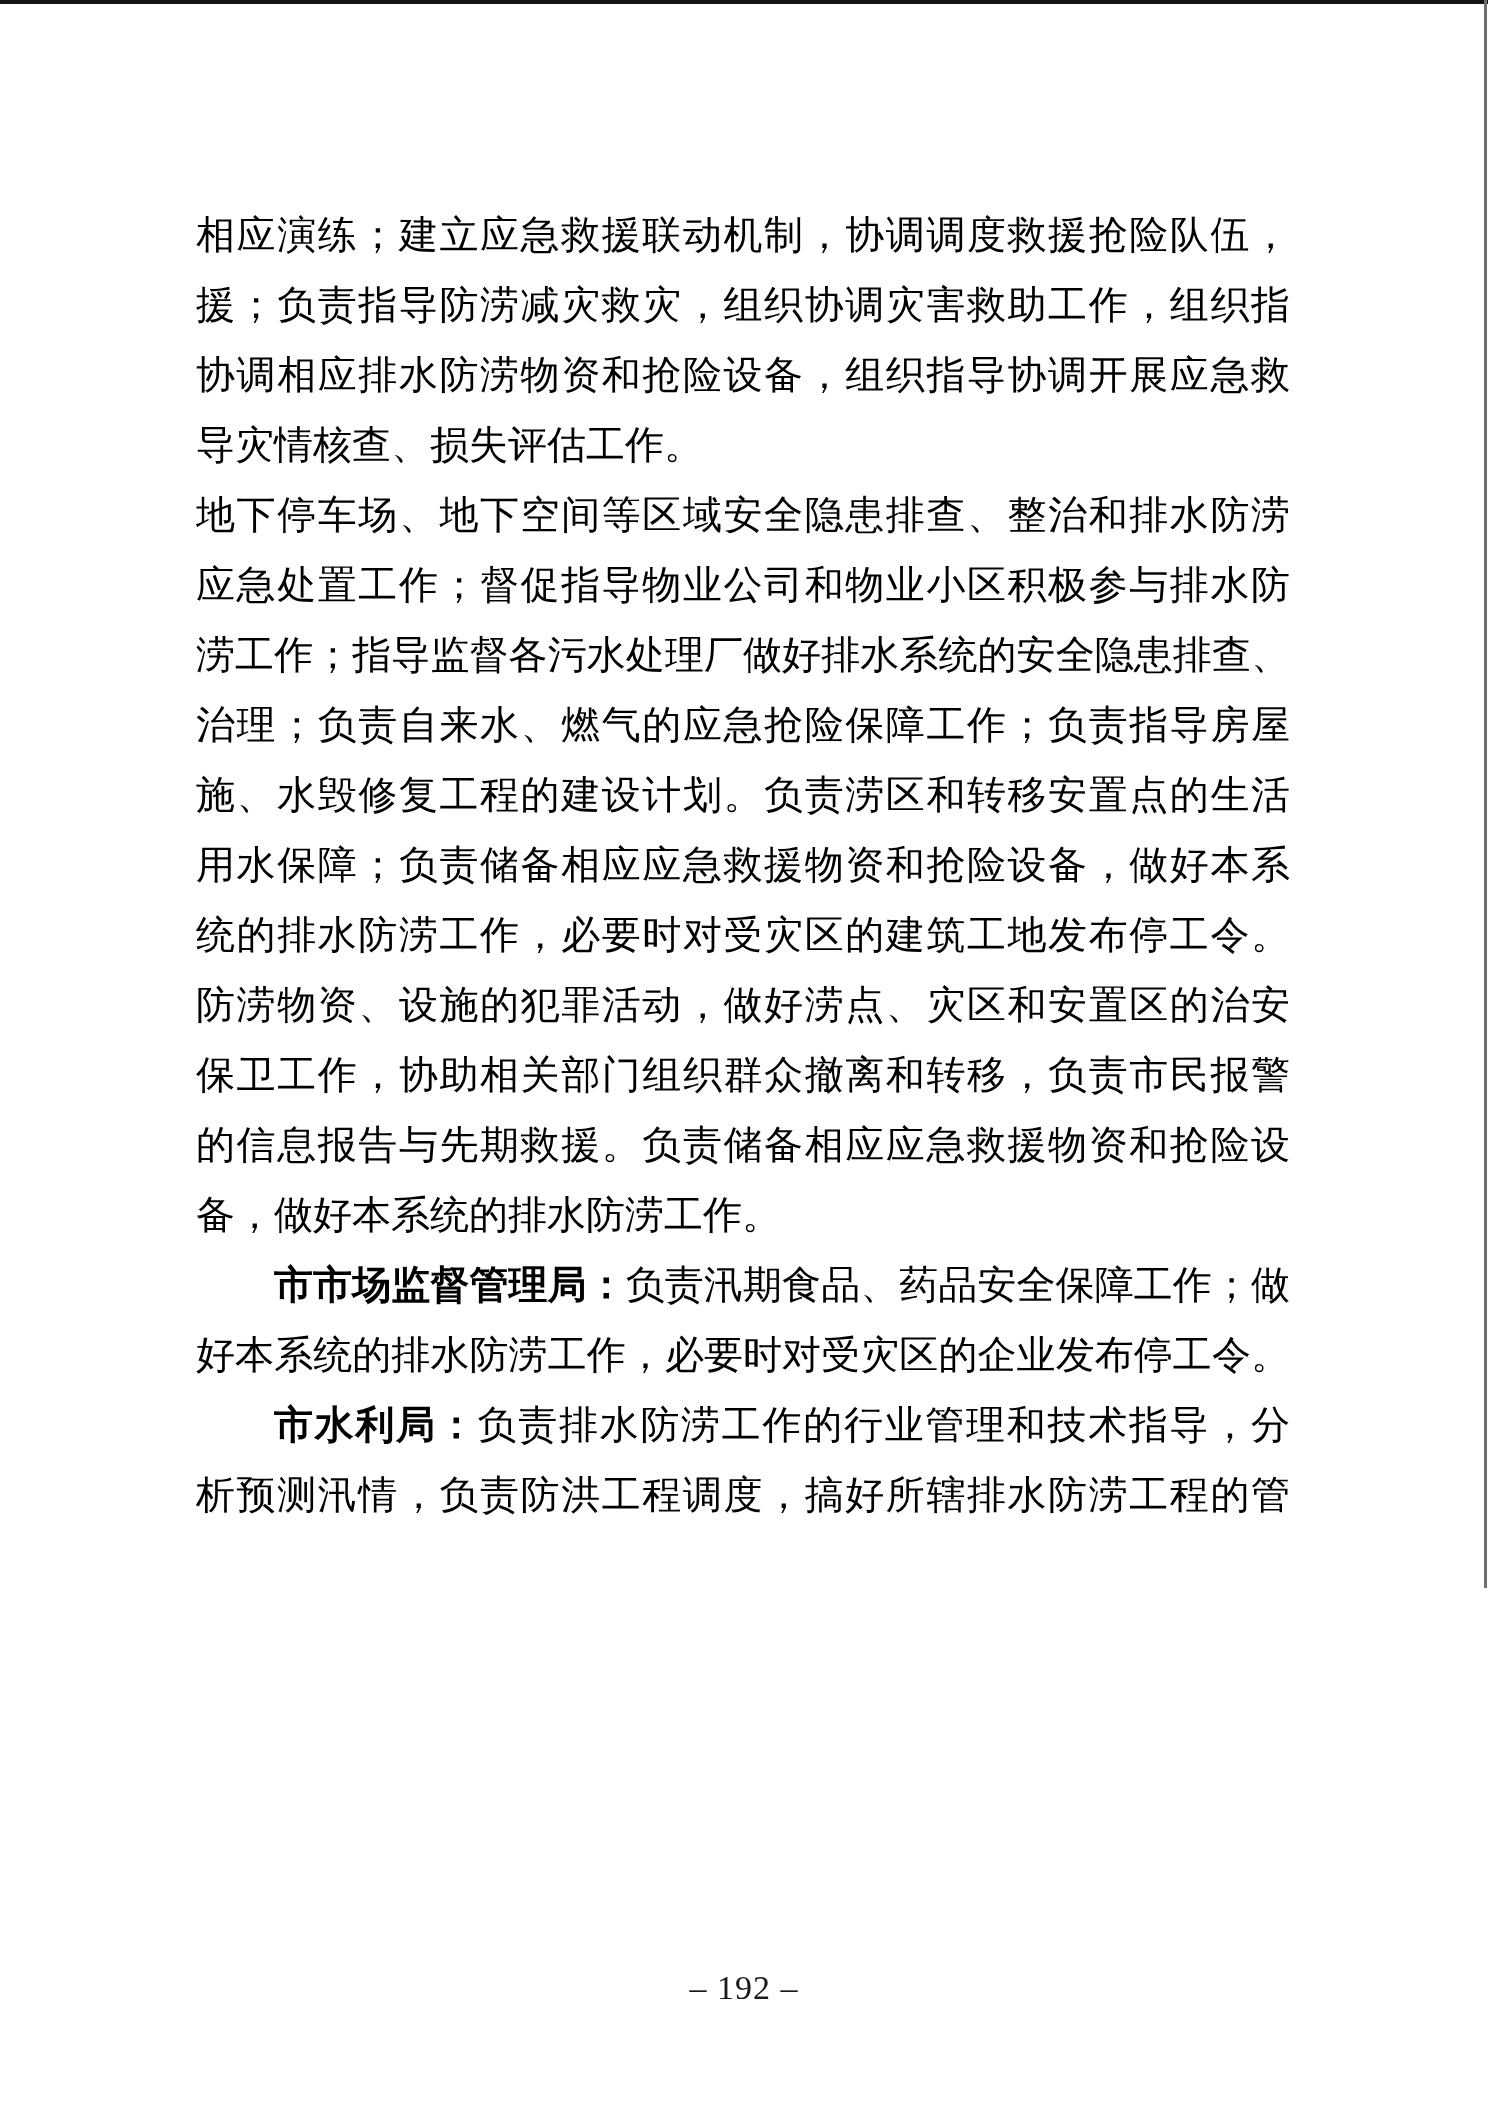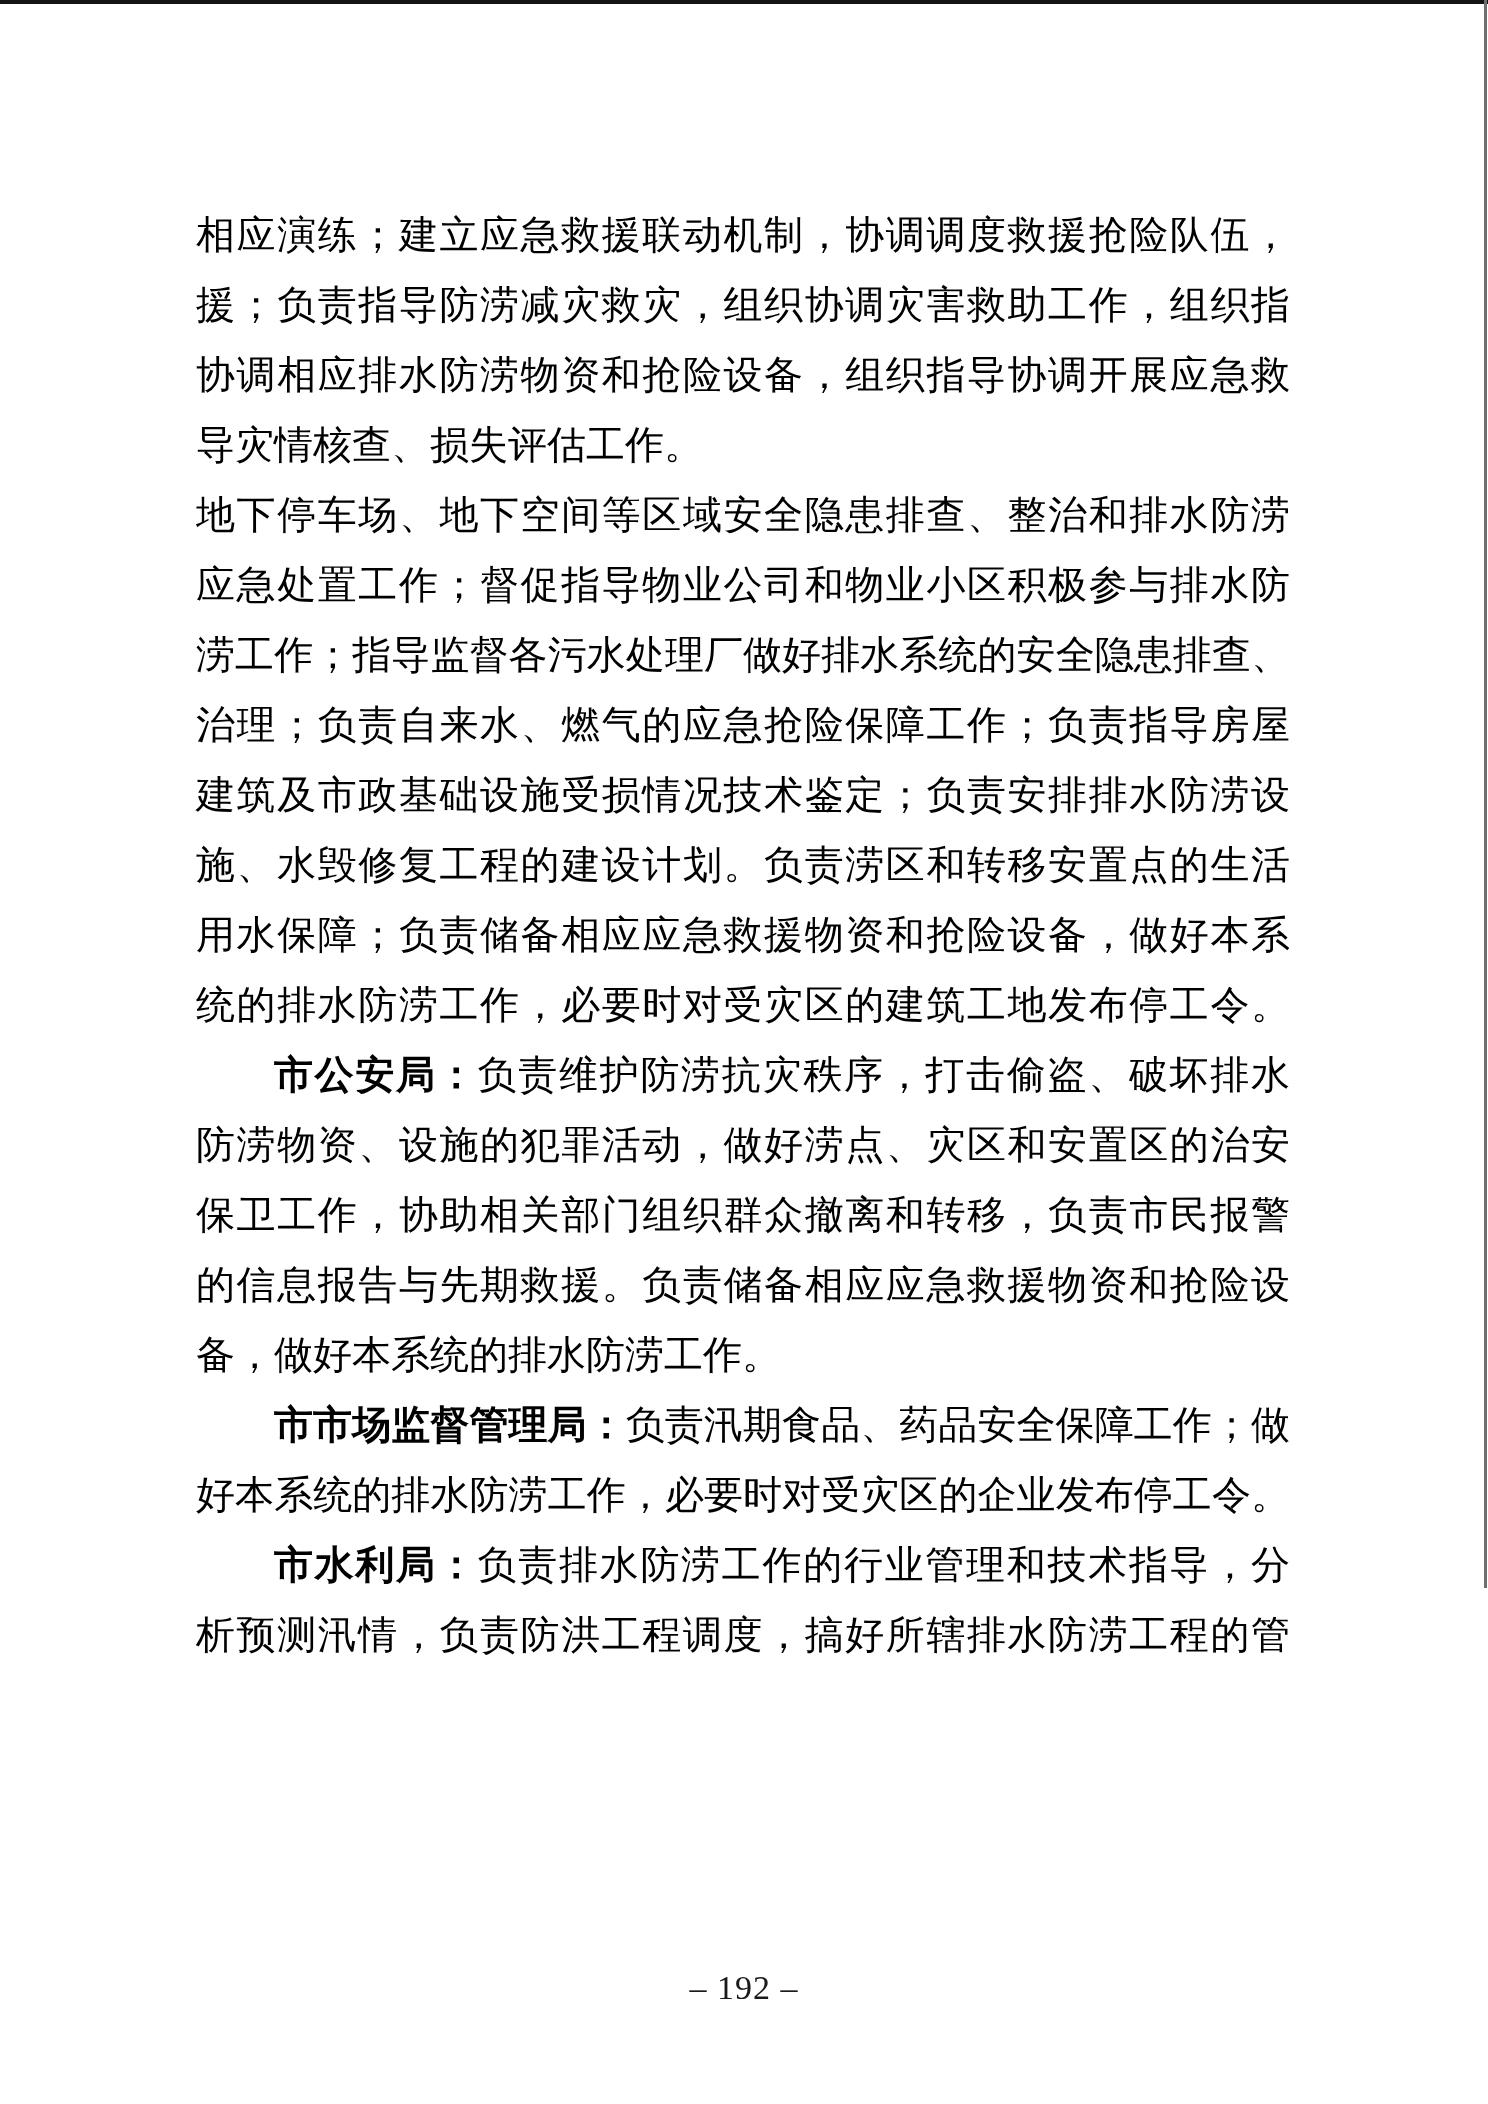--- a/index.html
+++ b/index.html
@@ -79,25 +79,23 @@
 
   <div class="text-body" id="text-body">
       <div class="line"><span>相应演练；建立应急救援联动机制，协调调度救援抢险队伍，</span></div>
       <div class="line"><span>援；负责指导防涝减灾救灾，组织协调灾害救助工作，组织指</span></div>
       <div class="line"><span>协调相应排水防涝物资和抢险设备，组织指导协调开展应急救</span></div>
       <div class="line nojust"><span>导灾情核查、损失评估工作。</span></div>
       <div class="line"><span>地下停车场、地下空间等区域安全隐患排查、整治和排水防涝</span></div>
       <div class="line"><span>应急处置工作；督促指导物业公司和物业小区积极参与排水防</span></div>
       <div class="line"><span>涝工作；指导监督各污水处理厂做好排水系统的安全隐患排查、</span></div>
       <div class="line"><span>治理；负责自来水、燃气的应急抢险保障工作；负责指导房屋</span></div>
-      <div class="line"><span>建筑及市政基础设施受损情况技术鉴定；负责安排排水防涝设</span></div>
       <div class="line"><span>施、水毁修复工程的建设计划。负责涝区和转移安置点的生活</span></div>
       <div class="line"><span>用水保障；负责储备相应应急救援物资和抢险设备，做好本系</span></div>
       <div class="line"><span>统的排水防涝工作，必要时对受灾区的建筑工地发布停工令。</span></div>
-      <div class="line indent"><span class="head">市公安局：</span><span>负责维护防涝抗灾秩序，打击偷盗、破坏排水</span></div>
       <div class="line"><span>防涝物资、设施的犯罪活动，做好涝点、灾区和安置区的治安</span></div>
       <div class="line"><span>保卫工作，协助相关部门组织群众撤离和转移，负责市民报警</span></div>
       <div class="line"><span>的信息报告与先期救援。负责储备相应应急救援物资和抢险设</span></div>
       <div class="line nojust"><span>备，做好本系统的排水防涝工作。</span></div>
       <div class="line indent"><span class="head">市市场监督管理局：</span><span>负责汛期食品、药品安全保障工作；做</span></div>
       <div class="line"><span>好本系统的排水防涝工作，必要时对受灾区的企业发布停工令。</span></div>
       <div class="line indent"><span class="head">市水利局：</span><span>负责排水防涝工作的行业管理和技术指导，分</span></div>
       <div class="line"><span>析预测汛情，负责防洪工程调度，搞好所辖排水防涝工程的管</span></div>
     </div>
 

